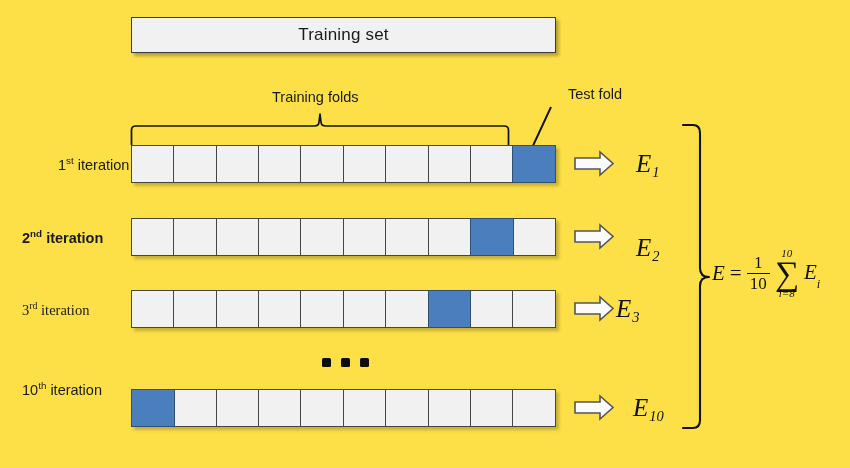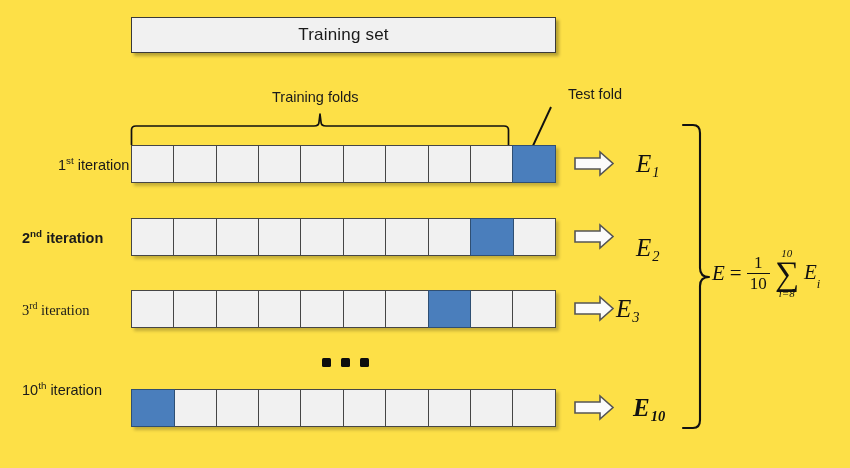--- a/index.html
+++ b/index.html
@@ -270,21 +270,21 @@
 
   <div class="err-label" style="left:636px; top:150px;">
     <span>E</span><sub>1</sub>
   </div>
   <div class="err-label" style="left:636px; top:234px;">
     <span>E</span><sub>2</sub>
   </div>
   <div class="err-label" style="left:616px; top:295px;">
     <span>E</span><sub>3</sub>
   </div>
-  <div class="err-label" style="left:633px; top:394px;font-weight:bold;">
+  <div class="err-label" style="left:633px; top:394px;">
     <span>E</span><sub>10</sub>
   </div>
 
   <div id="formula">
     <span class="ital">E</span>
     <span>=</span>
     <span class="frac">
       <span class="num">1</span>
       <span class="bar"></span>
       <span class="den">10</span>

